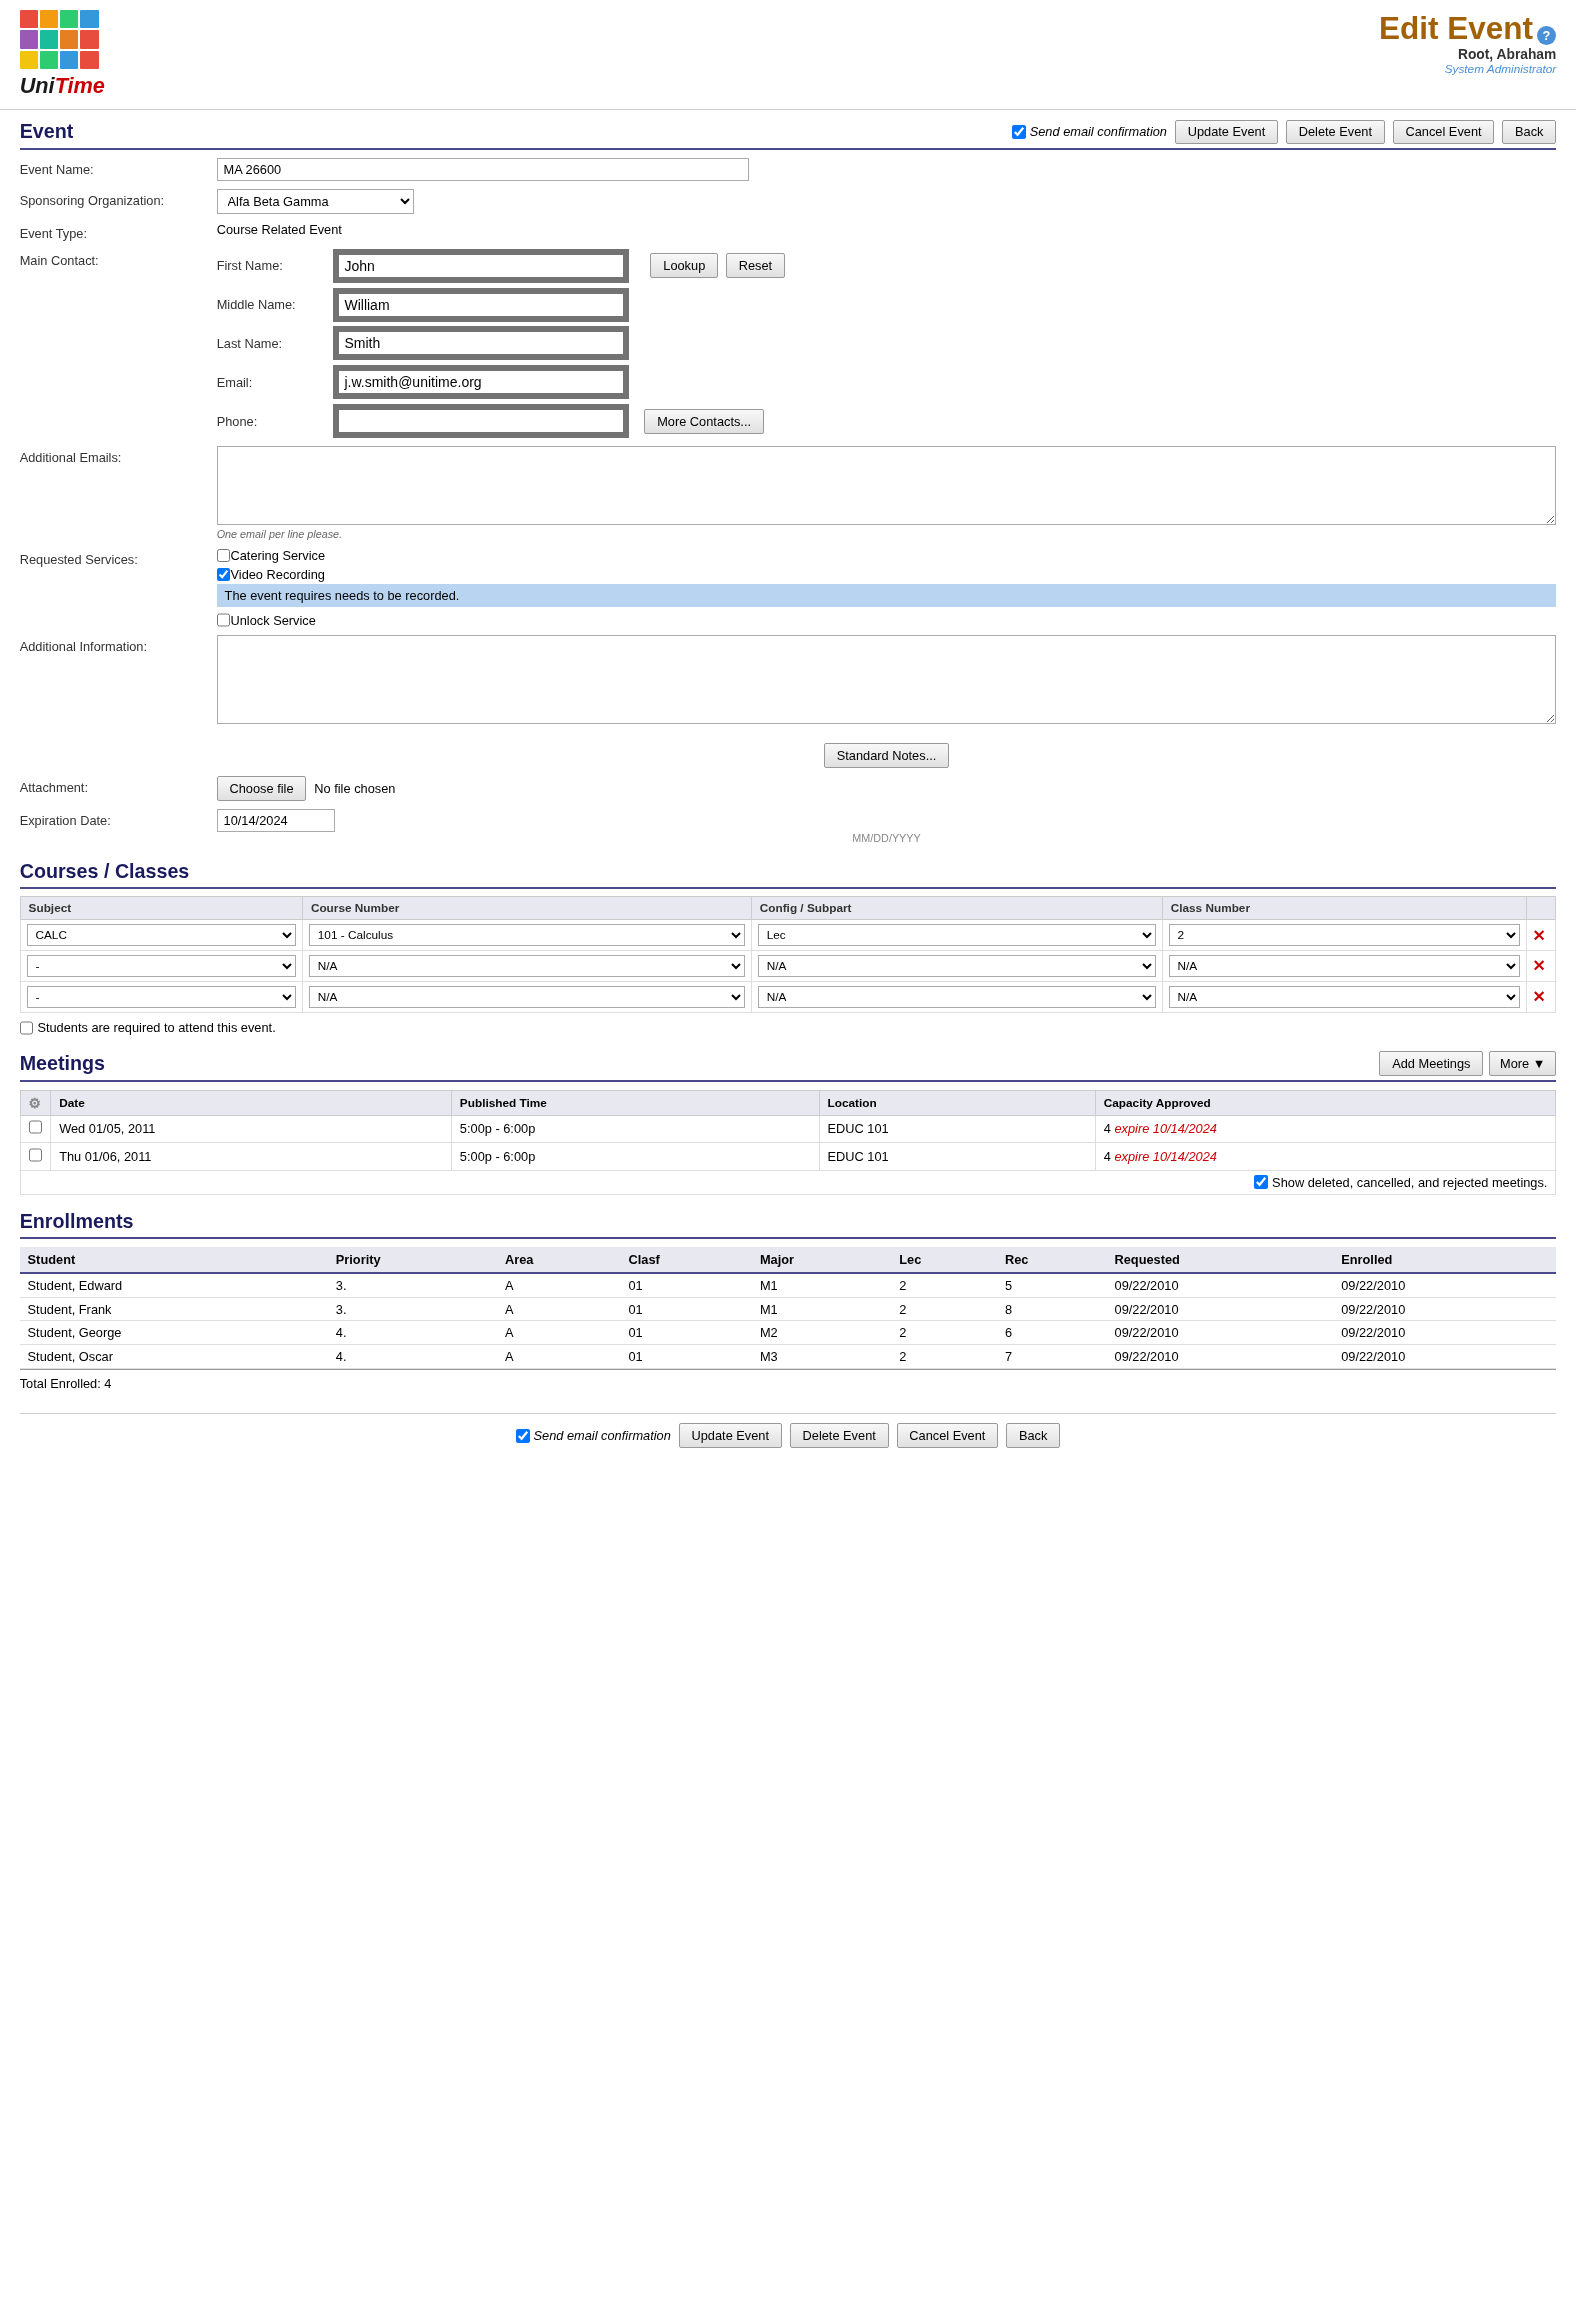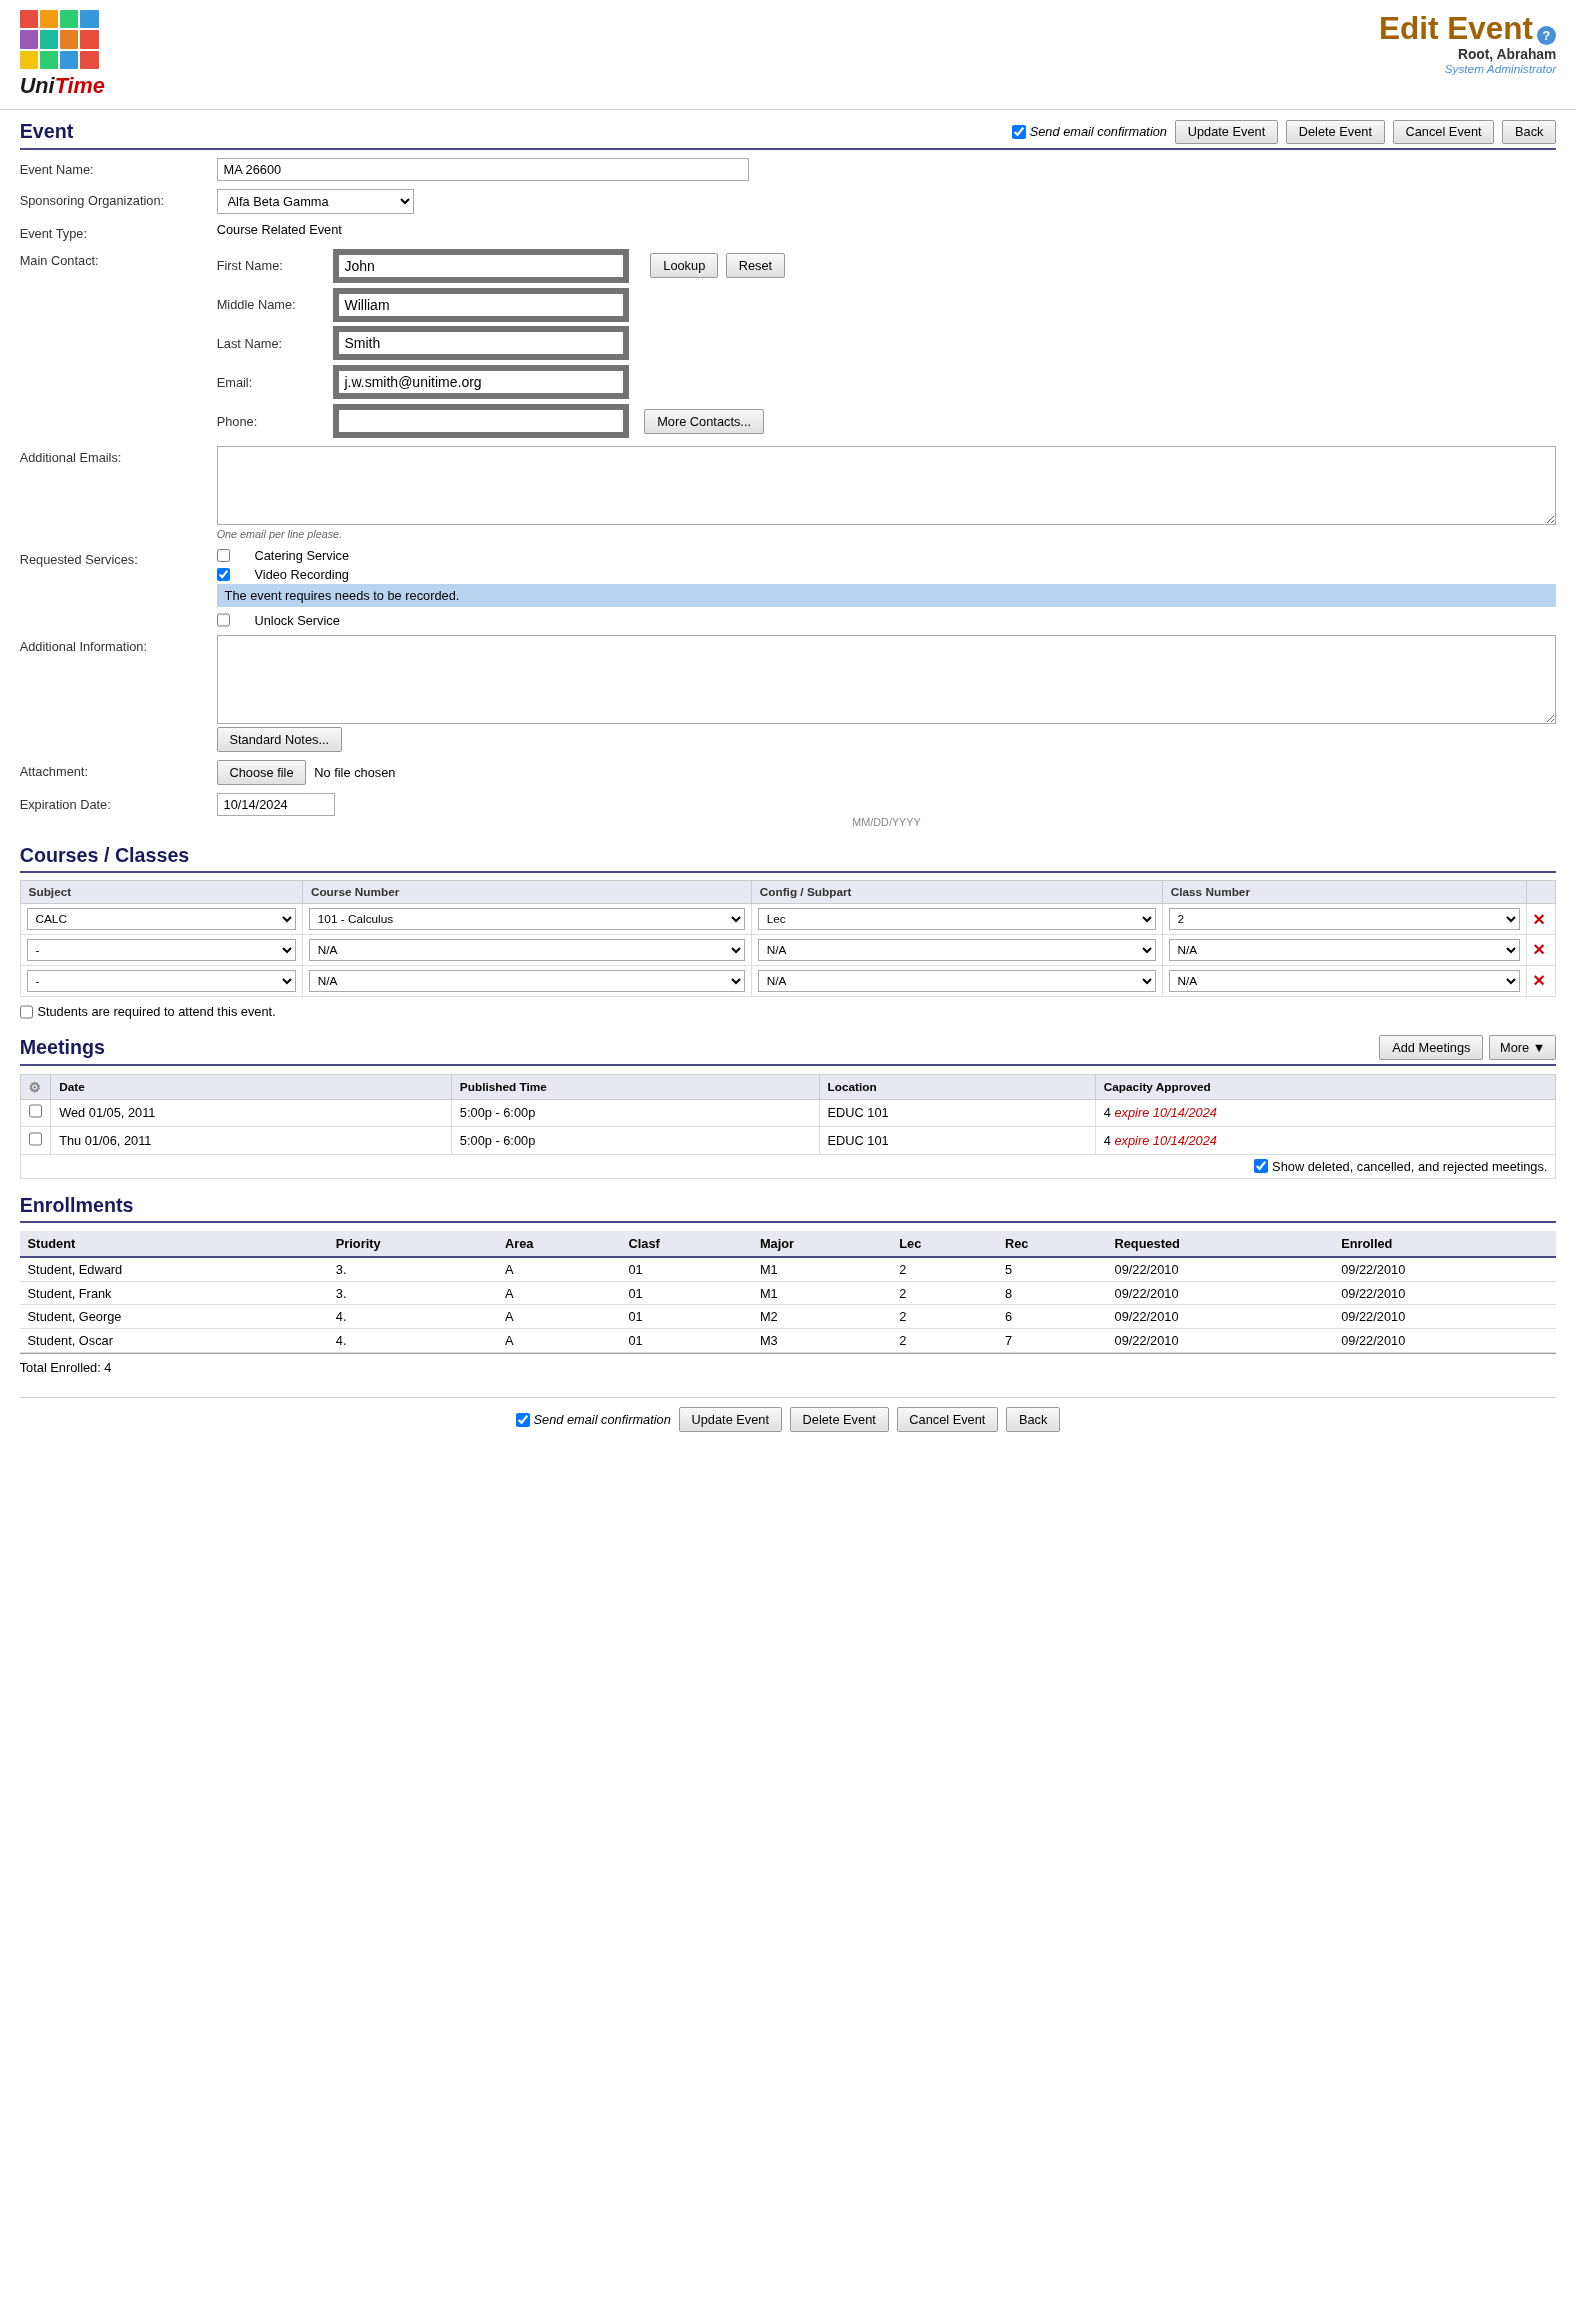--- a/index.html
+++ b/index.html
@@ -34,21 +34,21 @@
     .form-value { flex: 1; }
     .form-input { width: 100%; padding: 3px 5.9px; border: 1px solid #aaa; font-size: 12.8px; }
     .form-select { padding: 3px 5.9px; border: 1px solid #aaa; font-size: 12.8px; background: white; }
     .contact-row { display: flex; align-items: center; gap: 7.9px; }
     .contact-label { min-width: 108px; color: #333; }
     .contact-input { width: 296px; padding: 3px 5.9px; border: 6px solid #737373; font-size: 14px; }
     
     .textarea-field { width: 100%; height: 79px; padding: 3.9px; border: 1px solid #aaa; font-size: 12.8px; resize: vertical; }
     .textarea-note { text-align: left; font-size: 10.8px; color: #666; font-style: italic; }
     .additional-info-textarea { width: 100%; height: 89px; padding: 3.9px; border: 1px solid #aaa; font-size: 12.8px; resize: vertical; }
-    .service-row { display: flex; align-items: center; gap: 24px; }
+    .service-row { display: flex; align-items: center; gap: 0; }
     .service-note { background: #b8d4f0; padding: 3.9px 7.9px; font-size: 12.8px; margin-top: 2px; }
 
     
     .attachment-area { display: flex; align-items: center; gap: 8px; }
 
     
     .courses-section { margin-top: 15.8px; }
     .courses-table { width: 100%; border-collapse: collapse; margin-top: 7.9px; }
     .courses-table th { background: #e8e8f0; border: 1px solid #ccc; padding: 3.9px 7.9px; text-align: left; font-size: 11.8px; color: #333; }
     .courses-table td { border: 1px solid #ddd; padding: 3.9px 5.9px; }
@@ -78,21 +78,21 @@
     
     .date-input { width: 118px; padding: 3px 5.9px; border: 1px solid #aaa; font-size: 12.8px; }
     .date-format { font-size: 10.8px; color: #888; text-align: center; }
 
     .checkbox-inline { display: flex; align-items: center; gap: 3.9px; }
     input[type="checkbox"] { width: 13.8px; height: 13.8px; }
 
     .meetings-table th:first-child { width: 29.6px; }
 
     
-    .standard-notes-row { display: flex; justify-content: flex-start; margin-top: 0; }
+    .standard-notes-row { display: flex; justify-content: center; margin-top: 16px; }
   </style>
 </head>
 <body>
 
 <div class="header">
   <div class="logo-area">
     <div class="logo-box">
       <div class="logo-cell" style="background:#e74c3c;"></div>
       <div class="logo-cell" style="background:#f39c12;"></div>
       <div class="logo-cell" style="background:#2ecc71;"></div>

